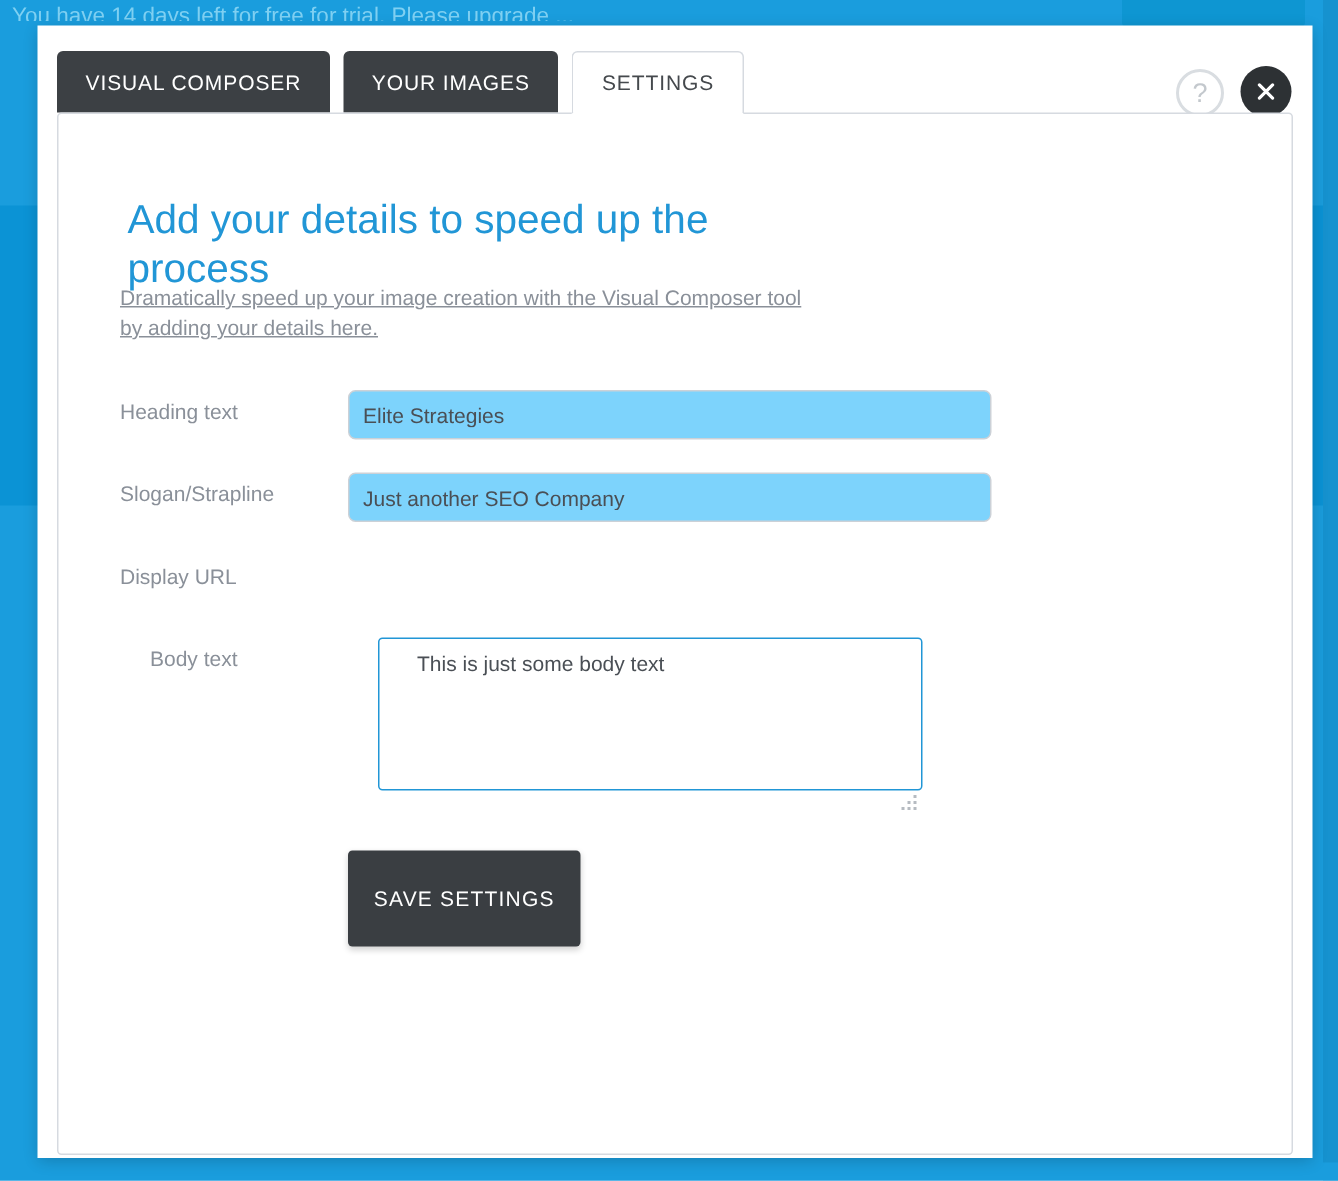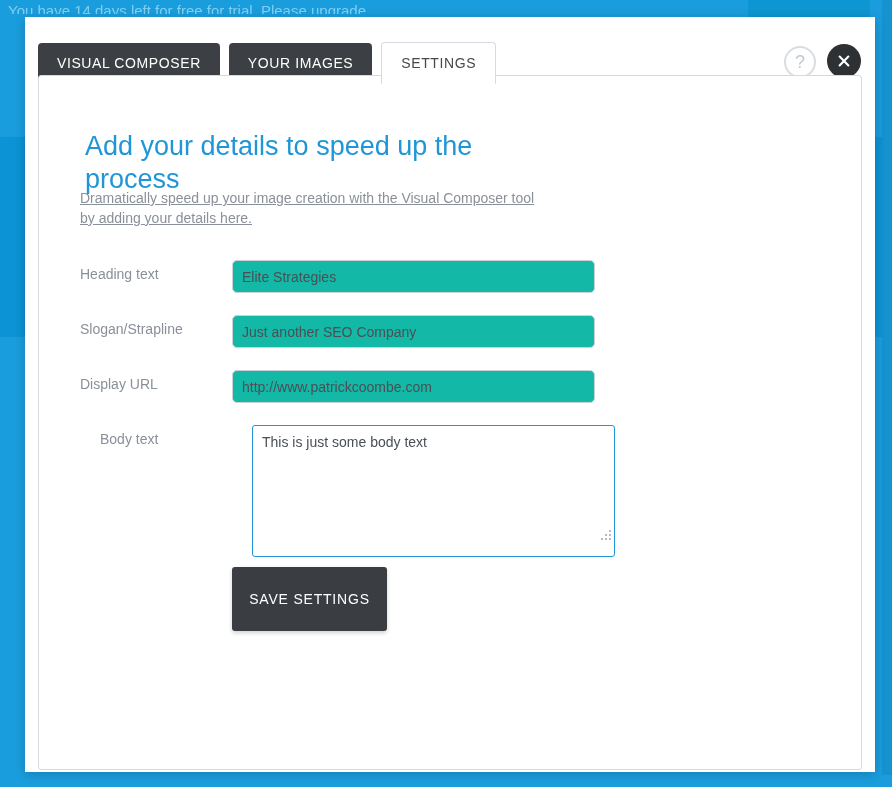--- a/index.html
+++ b/index.html
@@ -78,21 +78,21 @@
     box-shadow: 0 2px 10px rgba(0,0,0,0.20);
   }
 
   
   .tab-row {
     position: absolute;
     left: 13px;
     top: 17px;
     height: 58px;
     display: flex;
-    align-items: center;
+    align-items: flex-start;
   }
   .tab {
     height: 41px;
     padding: 0 19px;
     display: flex;
     align-items: center;
     justify-content: center;
     font-size: 14px;
     letter-spacing: 0.6px;
     border-radius: 4px 4px 0 0;
@@ -200,47 +200,47 @@
     left: 0;
     top: 6px;
     width: 150px;
     color: #8a9099;
     font-size: 14px;
   }
   .text-input {
     position: absolute;
     left: 152px;
     top: 0;
-    width: 363px;
+    width: 429px;
     height: 33px;
     box-sizing: border-box;
     border: 1px solid #ccd1d7;
     border-radius: 5px;
     padding: 0 9px;
     font-family: "Liberation Sans", sans-serif;
     font-size: 14px;
     color: #4a4f55;
-    background: #14b8a6;
+    background: #7dd3fc;
     outline: none;
   }
   .row-body { min-height: 120px; margin-left: 20px; }
   .textarea-wrap {
     position: absolute;
     left: 152px;
     top: 0;
     width: 363px;
     height: 119px;
   }
   .text-area {
     width: 363px;
-    height: 132px;
+    height: 102px;
     box-sizing: border-box;
     border: 1px solid #2196d6;
     border-radius: 3px;
-    padding: 7px 9px;
+    padding: 7px 25px;
     font-family: "Liberation Sans", sans-serif;
     font-size: 14px;
     line-height: 18px;
     color: #4a4f55;
     background: #ffffff;
     outline: none;
     resize: none;
     overflow: hidden;
   }
   .resize-grip {
@@ -314,21 +314,20 @@
         <input class="text-input" type="text" value="Elite Strategies" style="">
       </div>
 
       <div class="form-row">
         <div class="field-label">Slogan/Strapline</div>
         <input class="text-input" type="text" value="Just another SEO Company" style="">
       </div>
 
       <div class="form-row">
         <div class="field-label">Display URL</div>
-        <input class="text-input" type="text" value="http://www.patrickcoombe.com" style="">
       </div>
 
       <div class="form-row row-body">
         <div class="field-label">Body text</div>
         <div class="textarea-wrap">
           <textarea class="text-area" style="">This is just some body text</textarea>
           <div class="resize-grip">
             <i style="right:0px;bottom:0px;"></i>
             <i style="right:4px;bottom:0px;"></i>
             <i style="right:8px;bottom:0px;"></i>

